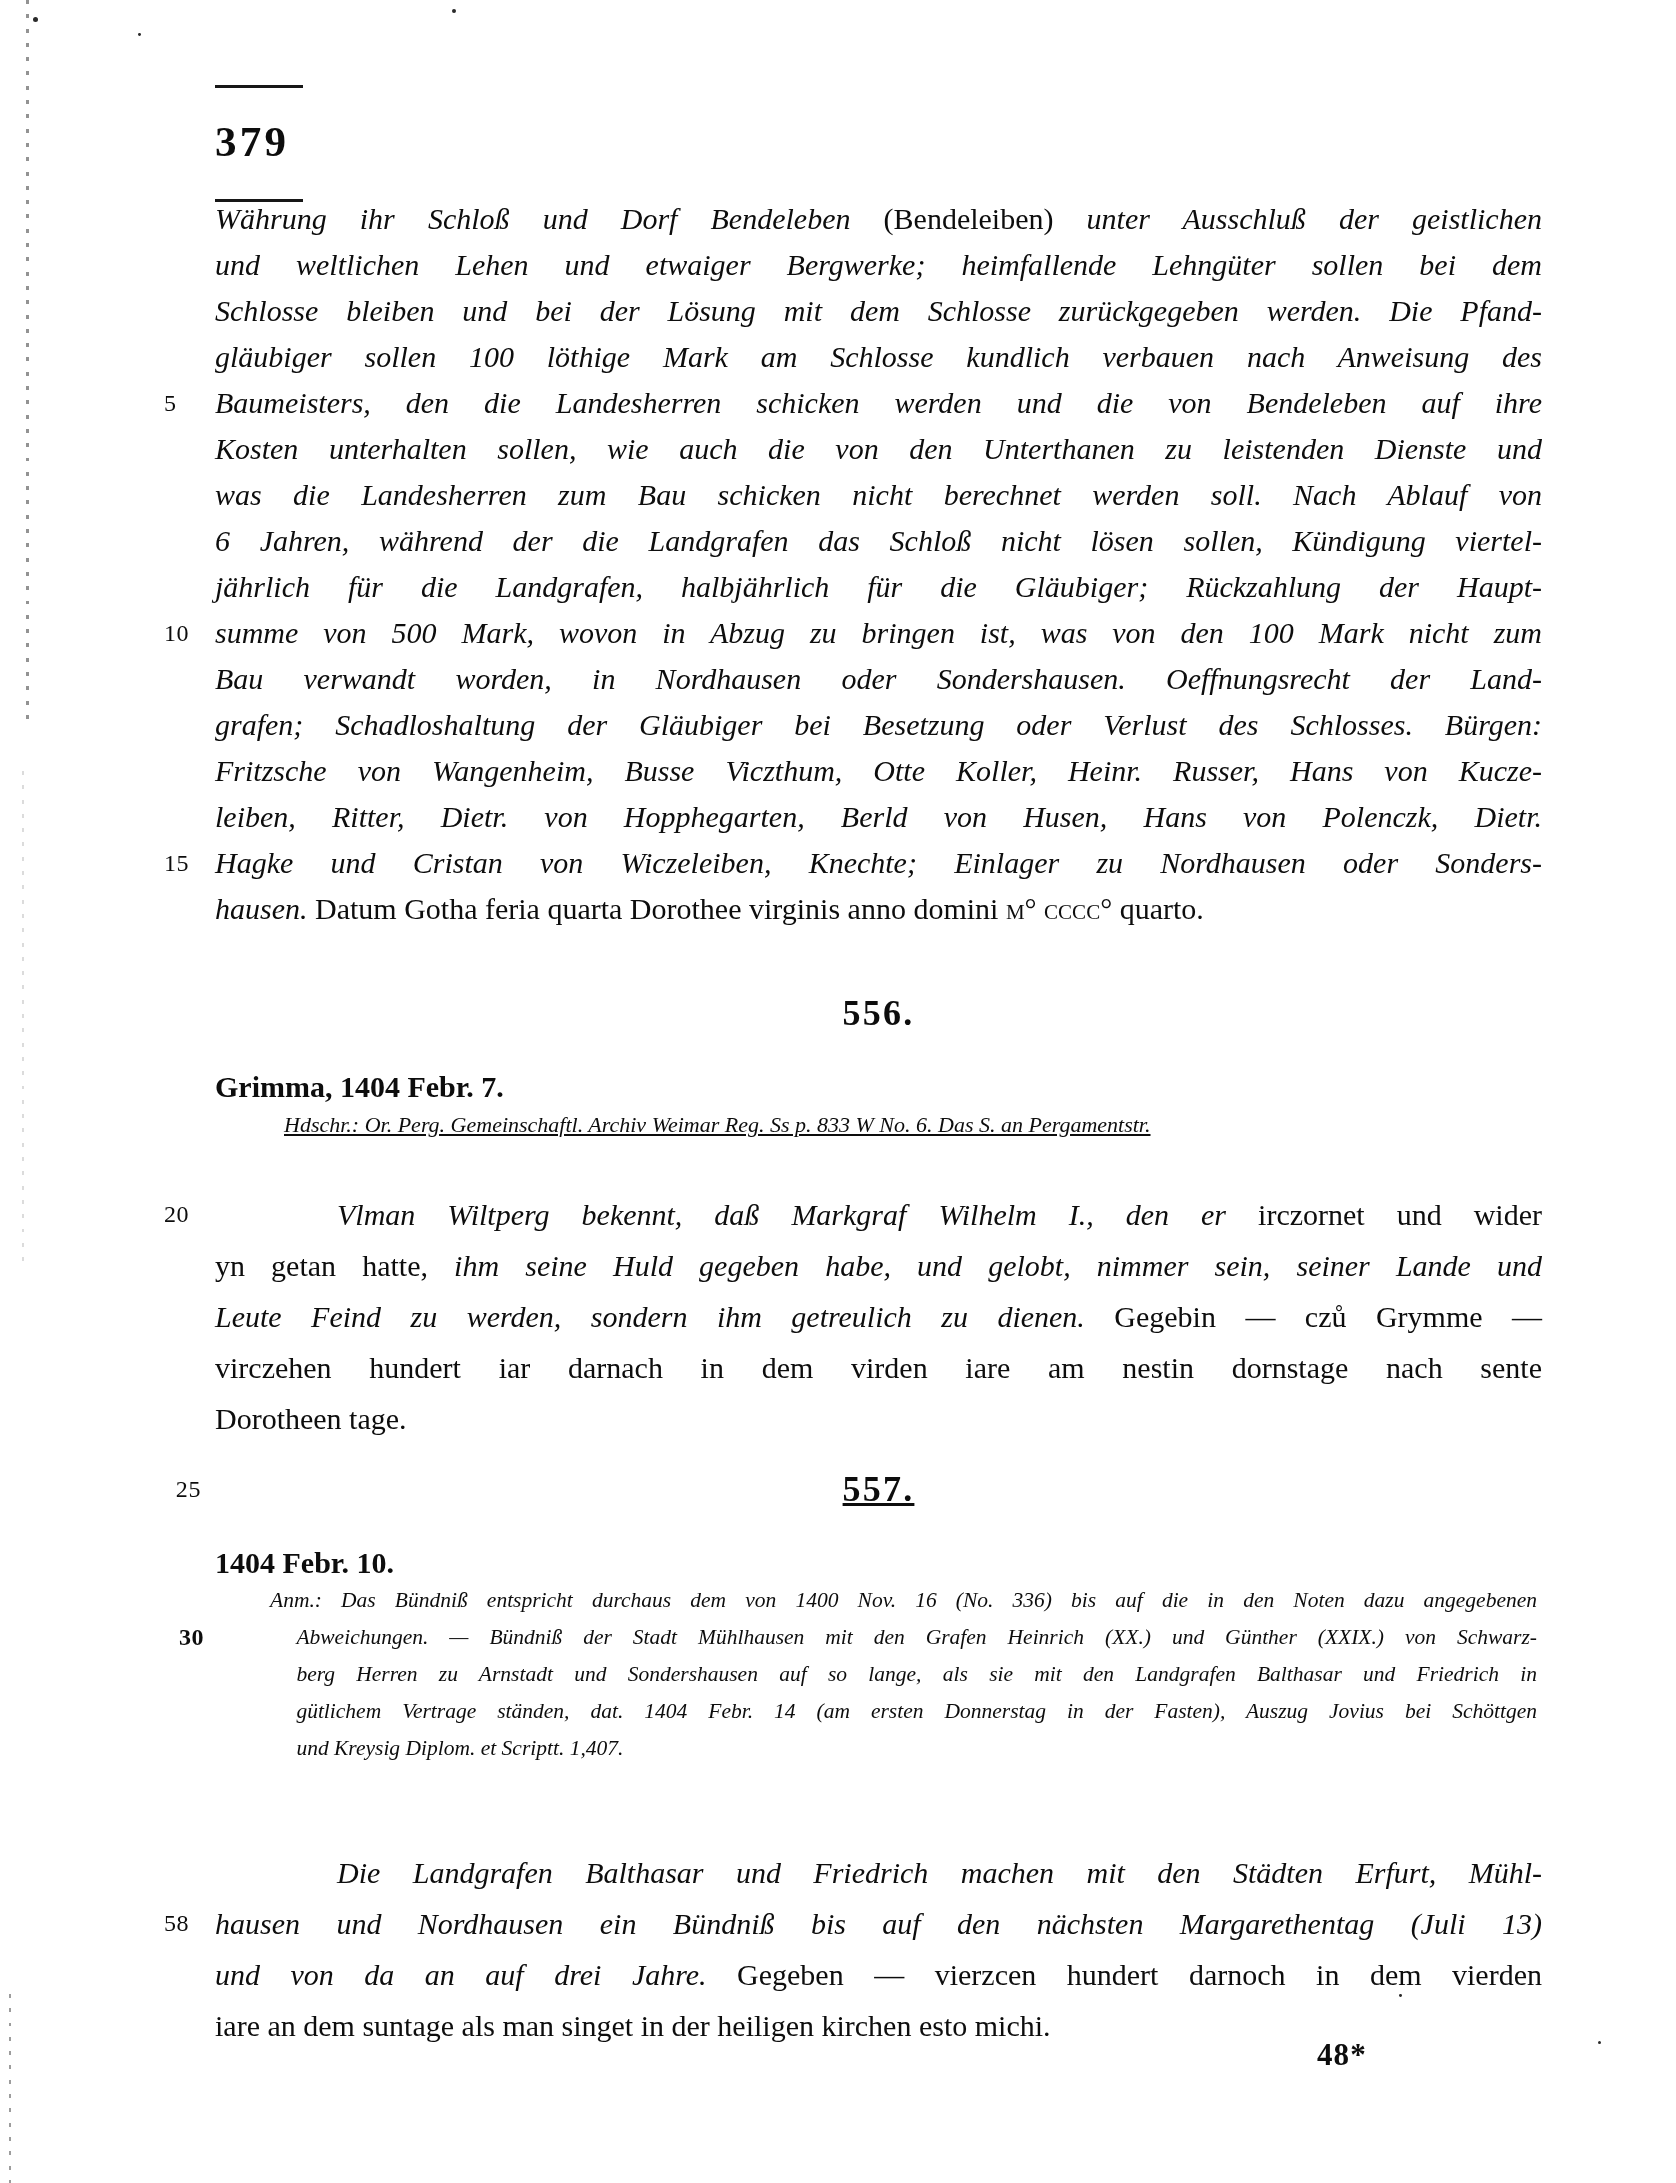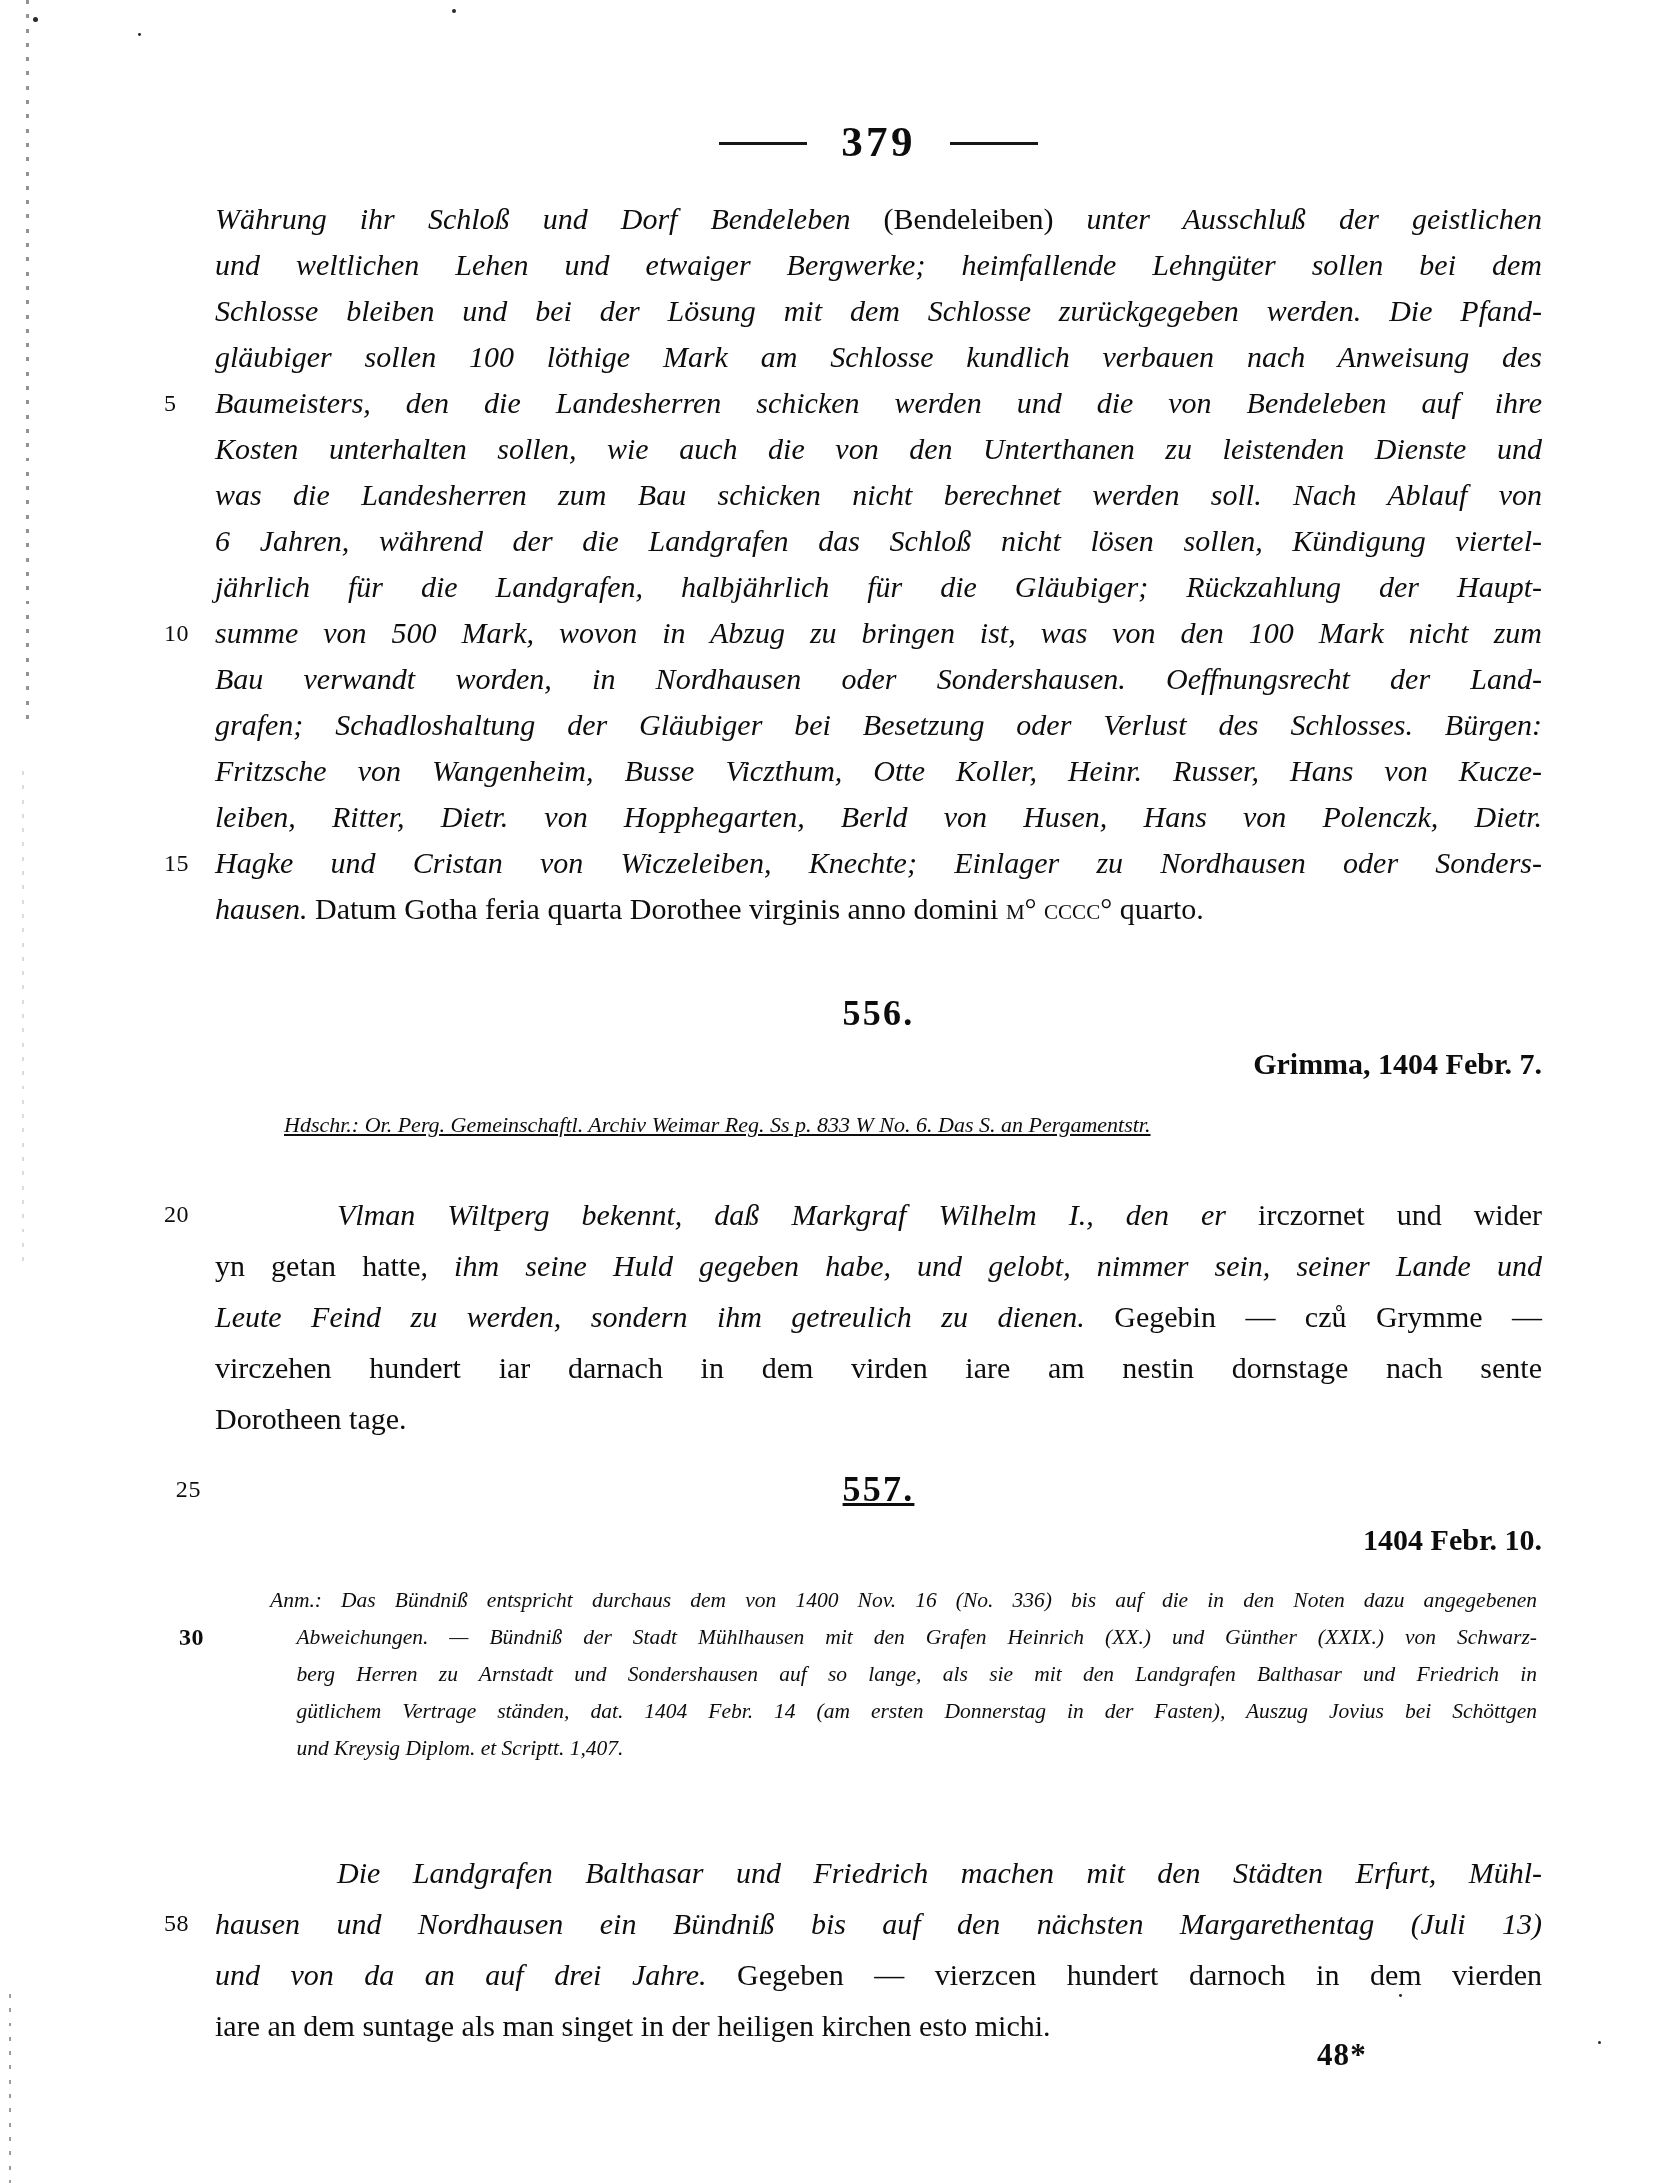--- a/index.html
+++ b/index.html
@@ -9,21 +9,21 @@
     background:#ffffff;
     color:#0d0d0d;
     font-family:"Liberation Serif","DejaVu Serif",serif;
     overflow:hidden;
   }
   .abs{position:absolute;}
 
   
   #pagenum-row{
     left:215px;top:110px;width:1327px;height:66px;
-    display:flex;align-items:center;justify-content:center;gap:34px;
+    display:flex;align-items:flex-start;justify-content:center;gap:34px;flex-direction:column;
   }
   .pgnum{font-size:43px;font-weight:bold;letter-spacing:3.3px;line-height:1;transform:translateY(-2.2px);}
   .pgdash{width:88px;height:0;border-top:3.3px solid #171717;}
 
   
   .block{position:absolute;}
   .line{position:relative;white-space:normal;}
   .line.just{text-align:justify;text-align-last:justify;}
   .ind1{padding-left:122px;}
   .ind2{padding-left:26.4px;}
@@ -40,21 +40,21 @@
 
   
   #cont{left:215px;top:196px;width:1327px;font-size:30px;line-height:46px;}
   #e556-body{left:215px;top:1189px;width:1327px;font-size:30px;line-height:51px;}
   #e557-body{left:215px;top:1847px;width:1327px;font-size:30px;line-height:51px;}
 
   
   .entry-num{left:215px;width:1327px;text-align:center;font-size:36px;line-height:46px;font-weight:bold;letter-spacing:2.2px;}
   #e556-num{top:990px;}
   #e557-num{top:1466px;text-decoration:underline;}
-  .entry-date{left:215px;width:1327px;text-align:right;font-size:30px;line-height:41px;font-weight:bold;}
+  .entry-date{left:215px;width:1327px;font-size:30px;line-height:41px;font-weight:bold;margin-top:23px;}
   #e556-date{top:1043px;}
   #e557-date{top:1519px;}
 
   
   .srcblock{font-style:italic;}
   #e556-src{left:284px;top:1108px;width:1267px;font-size:22px;line-height:33px;text-decoration:underline;}
   #e557-src{left:270px;top:1582px;width:1267px;font-size:21.5px;line-height:37px;}
   #e557-src .mnum{left:-91px;width:36px;text-align:right;font-weight:bold;}
 
   

